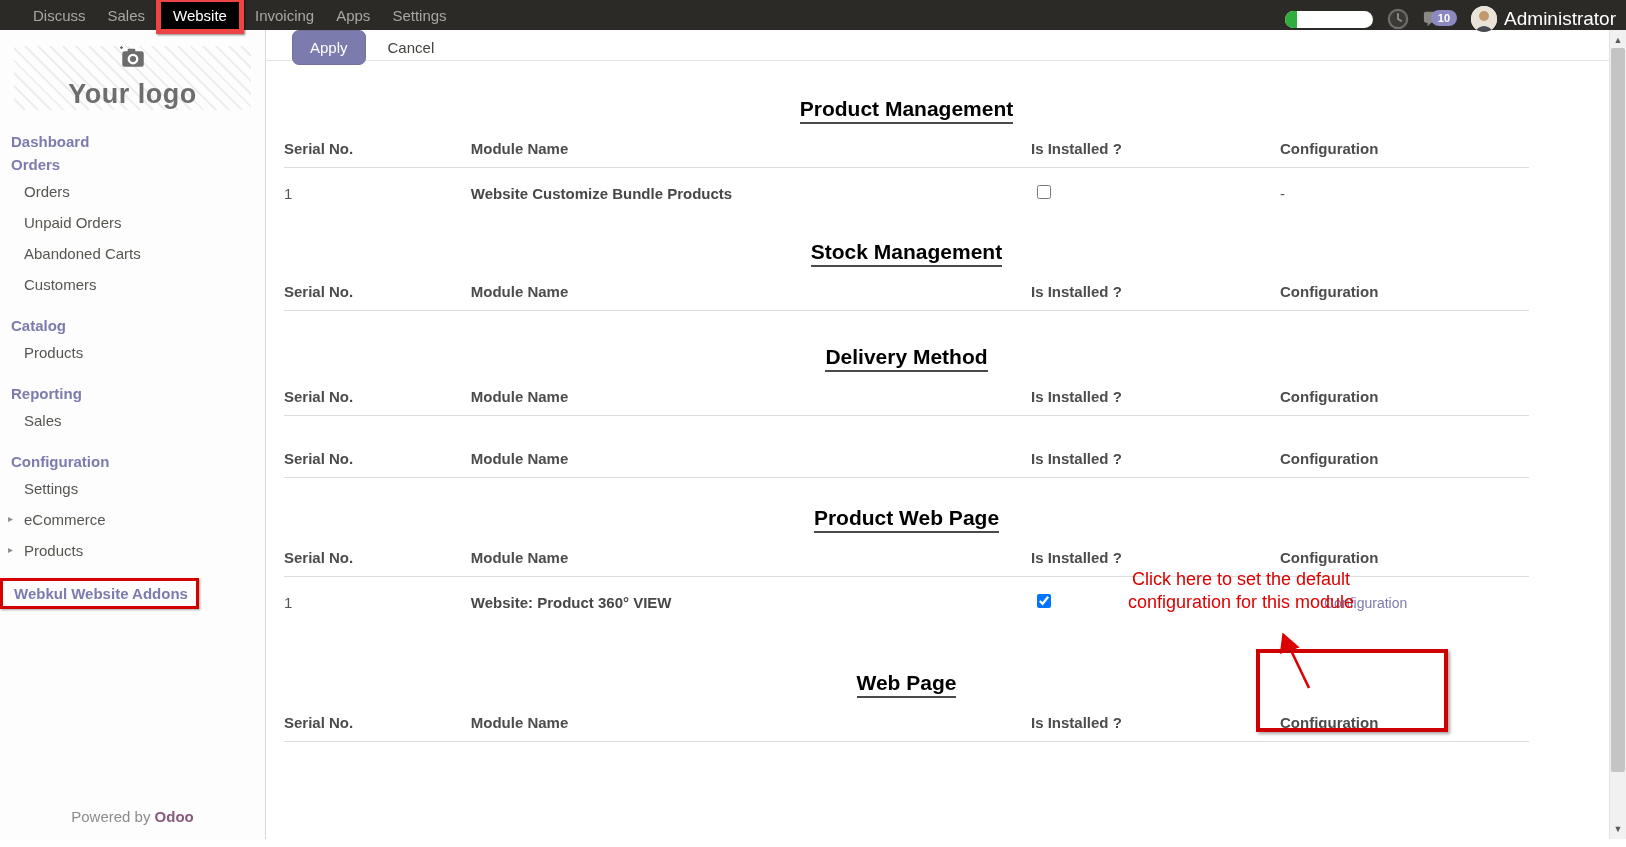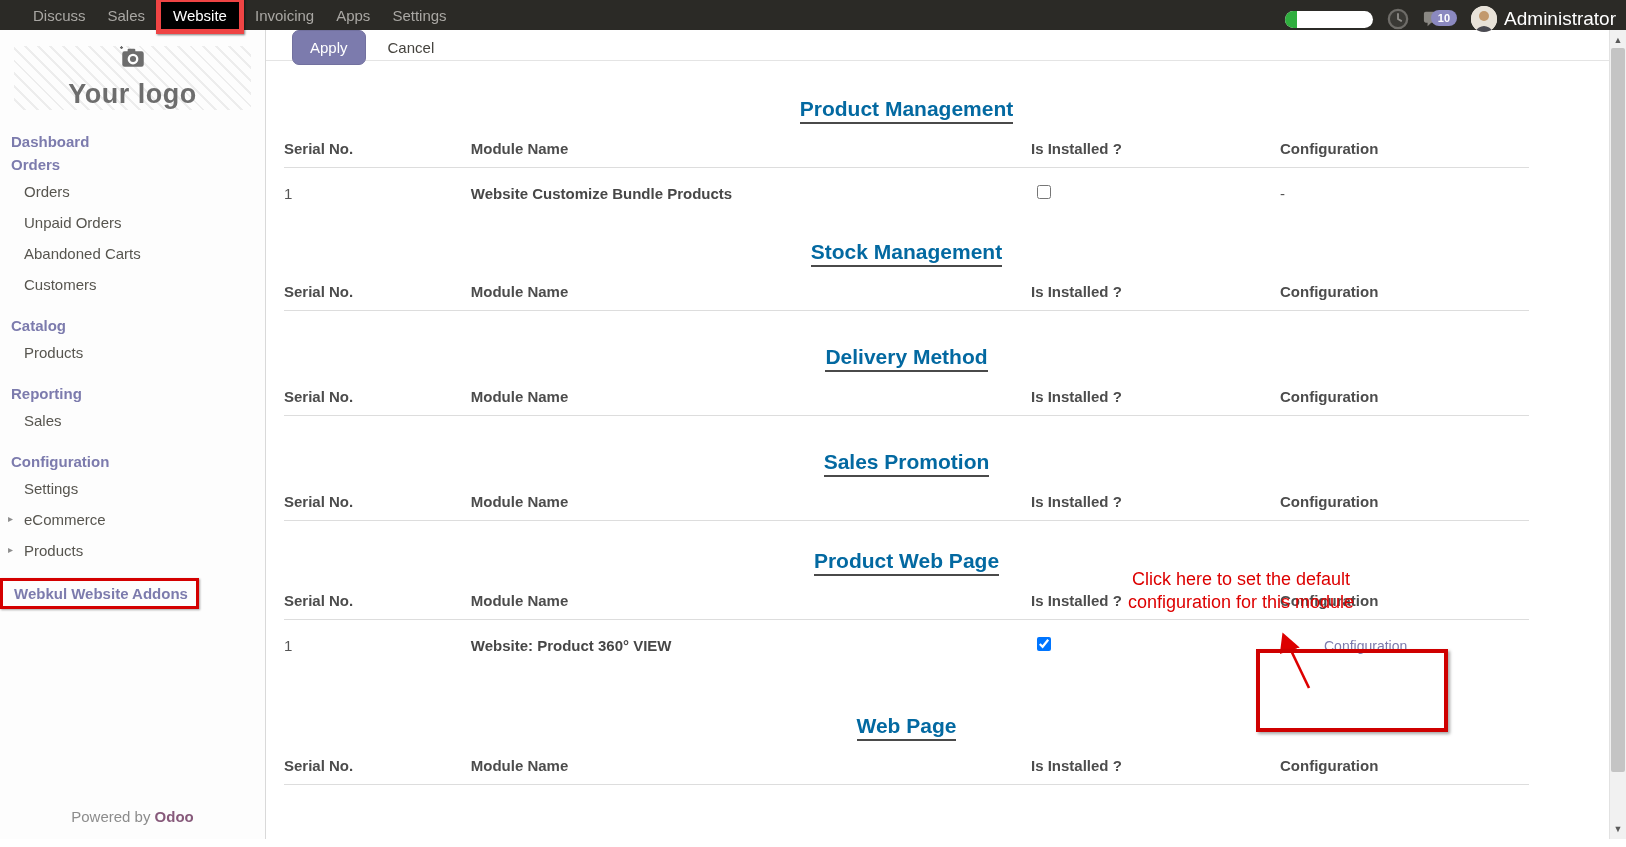--- a/index.html
+++ b/index.html
@@ -47,21 +47,21 @@
   
   .content { position:relative; flex:1; background:#fff; overflow:hidden; }
   .toolbar { height:31px; padding:4px 0 0 26px; border-bottom:1px solid #e4e4e4; display:flex;
              align-items:center; gap:10px; }
   .btn-apply { background:#7c7bad; color:#fff; border:1px solid #72719f; border-radius:7px;
                font-size:15px; padding:8px 17px; cursor:pointer; }
   .btn-cancel { background:transparent; border:none; color:#45433e; font-size:15px; padding:4px 12px; cursor:pointer; }
 
   .sections { padding:0 80px 0 18px; }
   .section-title-row { text-align:center; }
-  .section-title { display:inline-block; color:#0369a1; font-size:21px; font-weight:bold;
+  .section-title { display:inline-block; color:#000000; font-size:21px; font-weight:bold;
                    border-bottom:2px solid #4a4a4a; padding-bottom:1px; cursor:pointer; }
   .module-table { width:100%; border-collapse:collapse; margin-top:16px; table-layout:fixed; }
   .module-table th { text-align:left; font-size:15px; color:#4c4c4c; padding:0 0 10px 0;
                      border-bottom:1px solid #ddd; font-weight:bold; }
   .module-table td { text-align:left; font-size:15px; color:#555; padding:17px 0 8px 0; vertical-align:middle; }
   .module-table td.mod { font-weight:bold; color:#474747; }
   .c1 { width:15%; } .c2 { width:45%; } .c3 { width:20%; } .c4 { width:20%; }
   .cfg-link { color:#7c7bad; font-size:14px; text-decoration:none; margin-left:44px; cursor:pointer; }
   .chk { width:14px; height:14px; margin-left:6px; }
   .mt1 { margin-top:36px; } .mt2 { margin-top:30px; } .mt3 { margin-top:34px; }
@@ -216,21 +216,20 @@
             <th class="c1">Serial No.</th>
             <th class="c2">Module Name</th>
             <th class="c3">Is Installed ?</th>
             <th class="c4">Configuration</th>
           </tr>
             </thead>
         </table>
       </div>
 
       <div class="section mt4">
-        <div class="section-title-row"><a class="section-title">Sales Promotion</a></div>
         <table class="module-table">
           <thead>
               <tr>
             <th class="c1">Serial No.</th>
             <th class="c2">Module Name</th>
             <th class="c3">Is Installed ?</th>
             <th class="c4">Configuration</th>
           </tr>
             </thead>
         </table>

